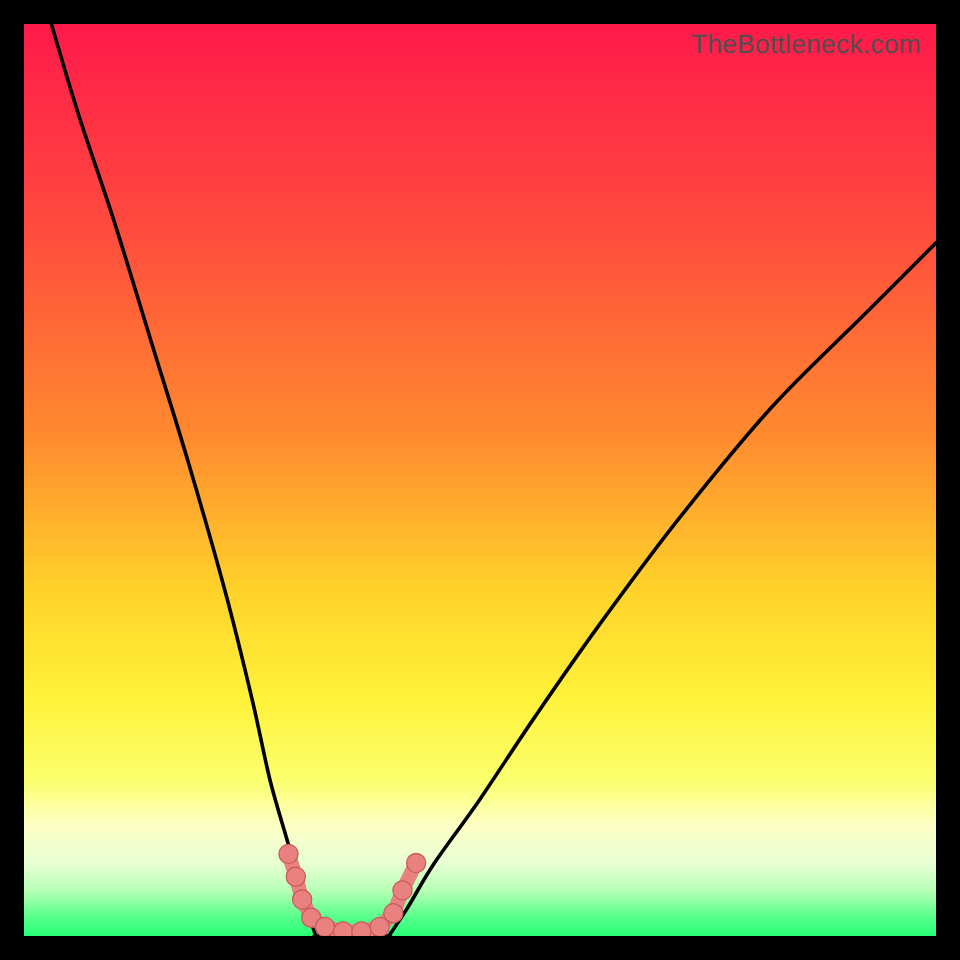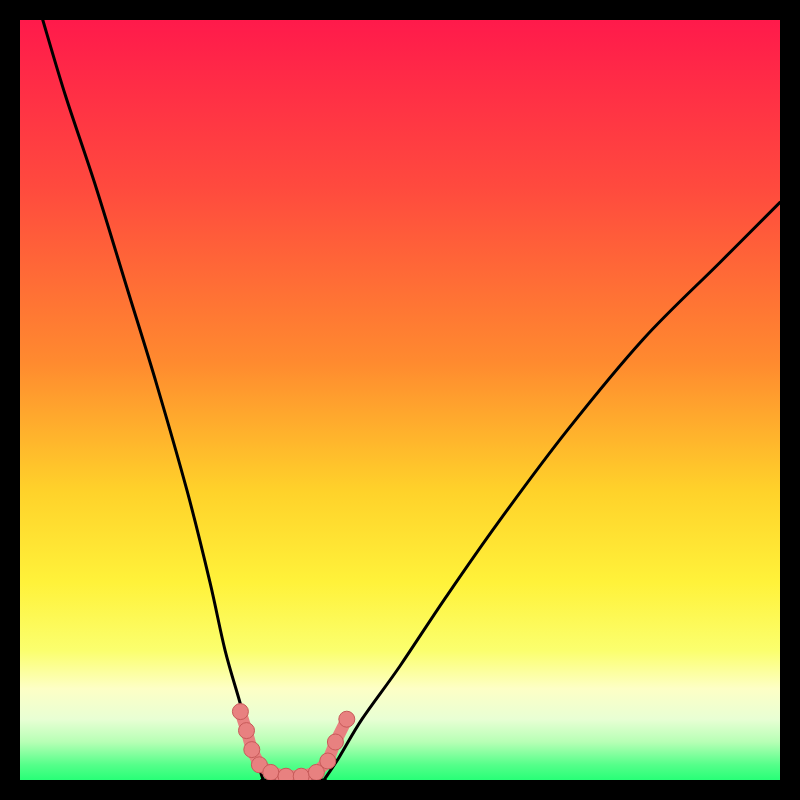--- a/index.html
+++ b/index.html
@@ -72,13 +72,14 @@
         <circle cx="250.8" cy="752.4" r="8" fill="#e88180" stroke="#c75a59" stroke-width="1"></circle>
         <circle cx="266.0" cy="756.2" r="8" fill="#e88180" stroke="#c75a59" stroke-width="1"></circle>
         <circle cx="281.2" cy="756.2" r="8" fill="#e88180" stroke="#c75a59" stroke-width="1"></circle>
         <circle cx="296.4" cy="752.4" r="8" fill="#e88180" stroke="#c75a59" stroke-width="1"></circle>
         <circle cx="307.8" cy="741.0" r="8" fill="#e88180" stroke="#c75a59" stroke-width="1"></circle>
         <circle cx="315.4" cy="722.0" r="8" fill="#e88180" stroke="#c75a59" stroke-width="1"></circle>
         <circle cx="326.8" cy="699.2" r="8" fill="#e88180" stroke="#c75a59" stroke-width="1"></circle>
       </g>
   </svg>
 
+  <div class="watermark">TheBottleneck.com</div>
 </div>
 
 </body></html>

